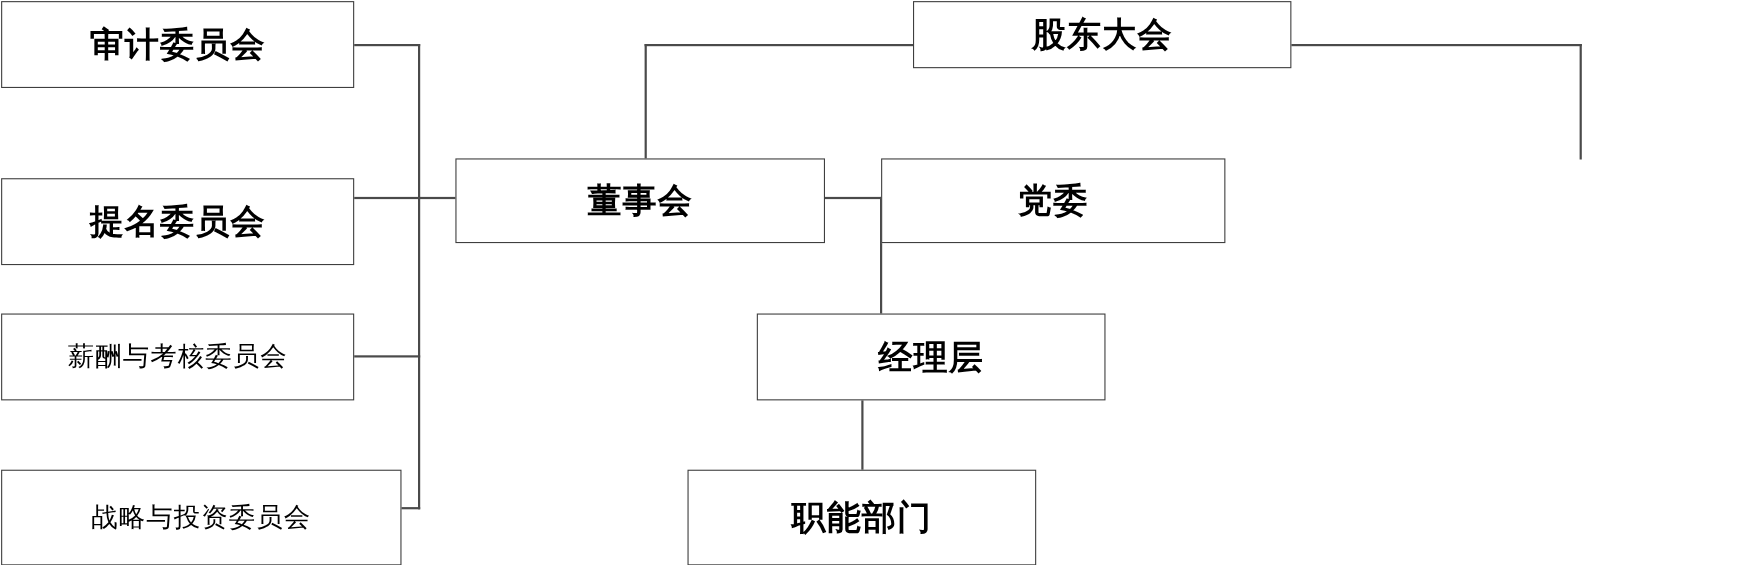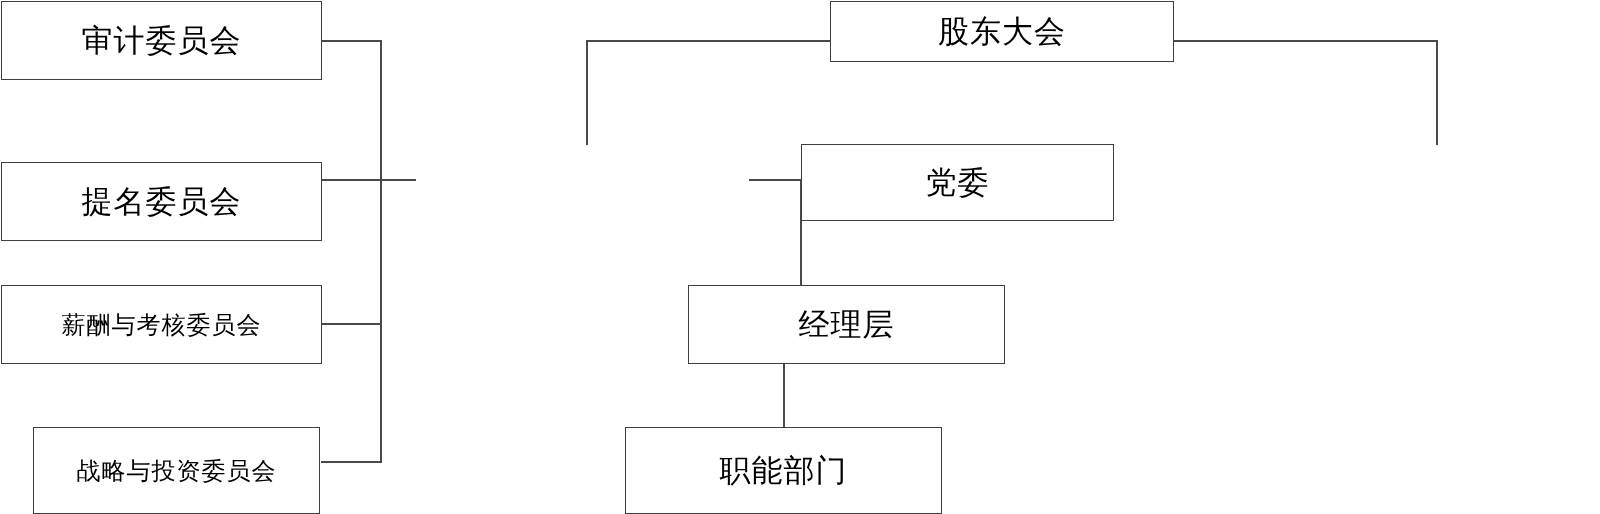--- a/index.html
+++ b/index.html
@@ -31,20 +31,21 @@
   .node-label {
     font-size: 24px;
     line-height: 1;
     color: #000000;
     letter-spacing: 1px;
     white-space: nowrap;
     text-align: center;
   }
   .node-label.lbl-lg {
     font-size: 31px;
+    font-weight: bold;
   }
   .connector {
     position: absolute;
     background: #4a4a4a;
     z-index: 1;
   }
   .connector.h {
     height: 2px;
   }
   .connector.v {
@@ -78,28 +79,31 @@
   </div>
 
   <div class="node-box" style="left:1px; top:142px; width:321px; height:79px;margin-top:20px;">
     <span class="node-label lbl-lg">提名委员会</span>
   </div>
 
   <div class="node-box" style="left:1px; top:285px; width:321px; height:79px;">
     <span class="node-label">薪酬与考核委员会</span>
   </div>
 
-  <div class="node-box" style="left:1px; top:427px; width:287px; height:87px;margin-left:32px;">
+  <div class="node-box" style="left:1px; top:427px; width:364px; height:87px;">
     <span class="node-label">战略与投资委员会</span>
   </div>
 
   <div class="node-box" style="left:830px; top:1px; width:344px; height:61px;">
     <span class="node-label lbl-lg">股东大会</span>
   </div>
 
+  <div class="node-box" style="left:414px; top:144px; width:336px; height:77px;">
+    <span class="node-label lbl-lg">董事会</span>
+  </div>
 
   <div class="node-box" style="left:801px; top:144px; width:313px; height:77px;">
     <span class="node-label lbl-lg">党委</span>
   </div>
 
 
   <div class="node-box" style="left:640px; top:285px; width:317px; height:79px;margin-left:48px;">
     <span class="node-label lbl-lg">经理层</span>
   </div>
 

